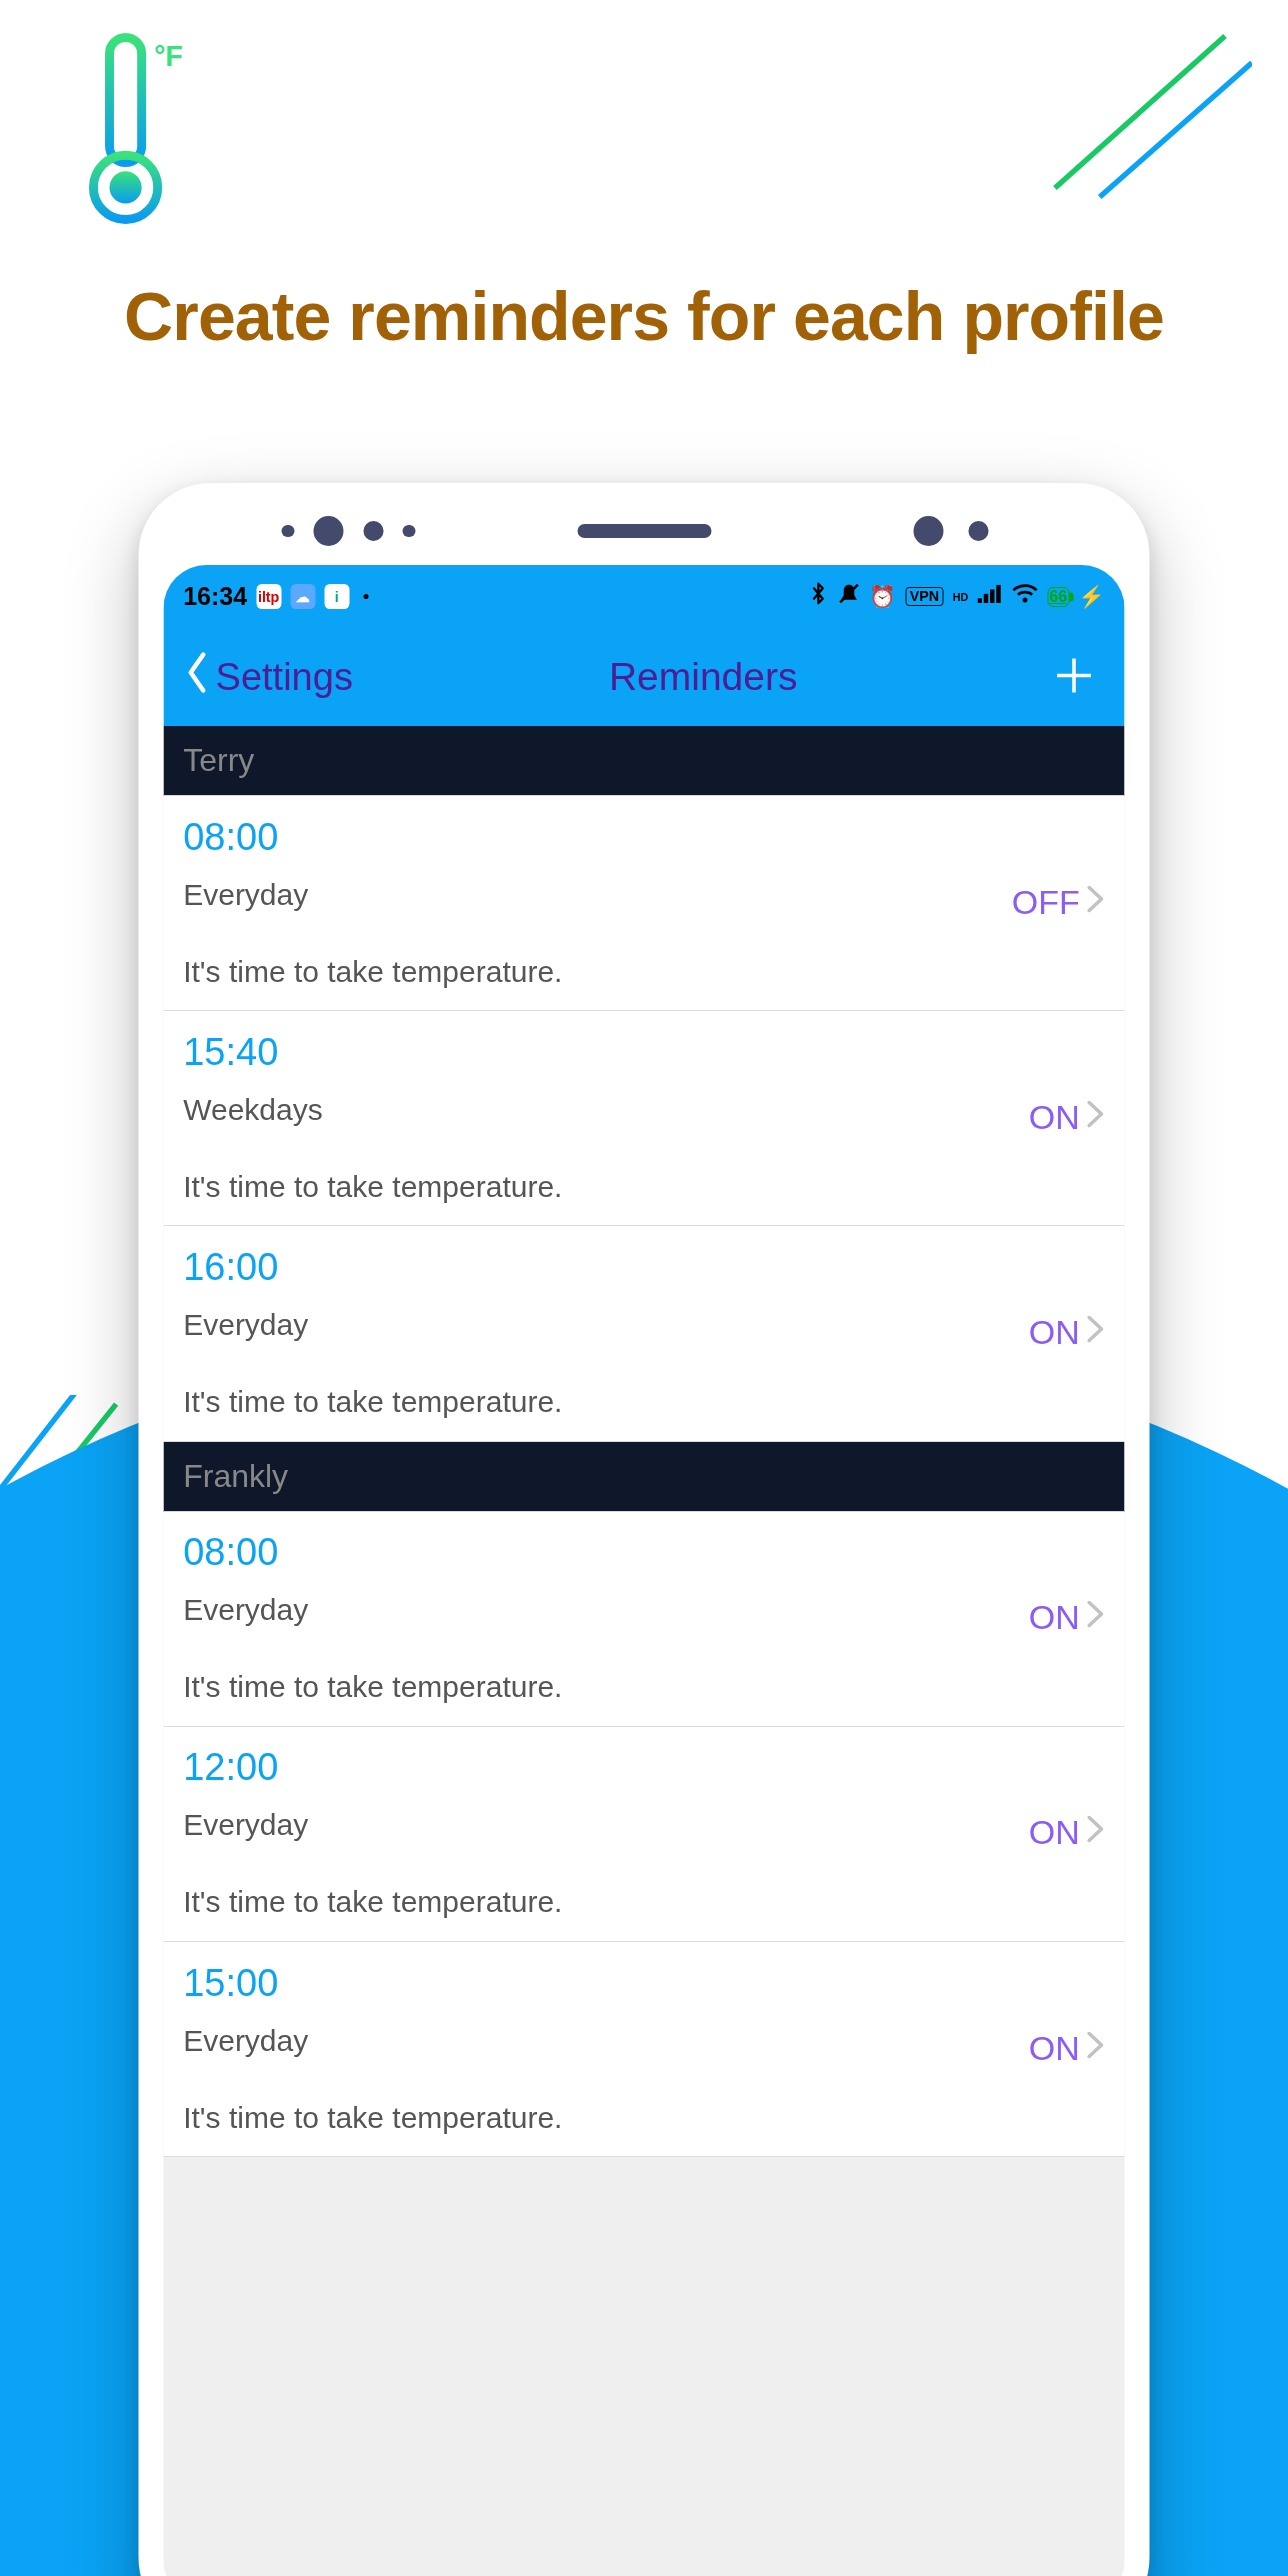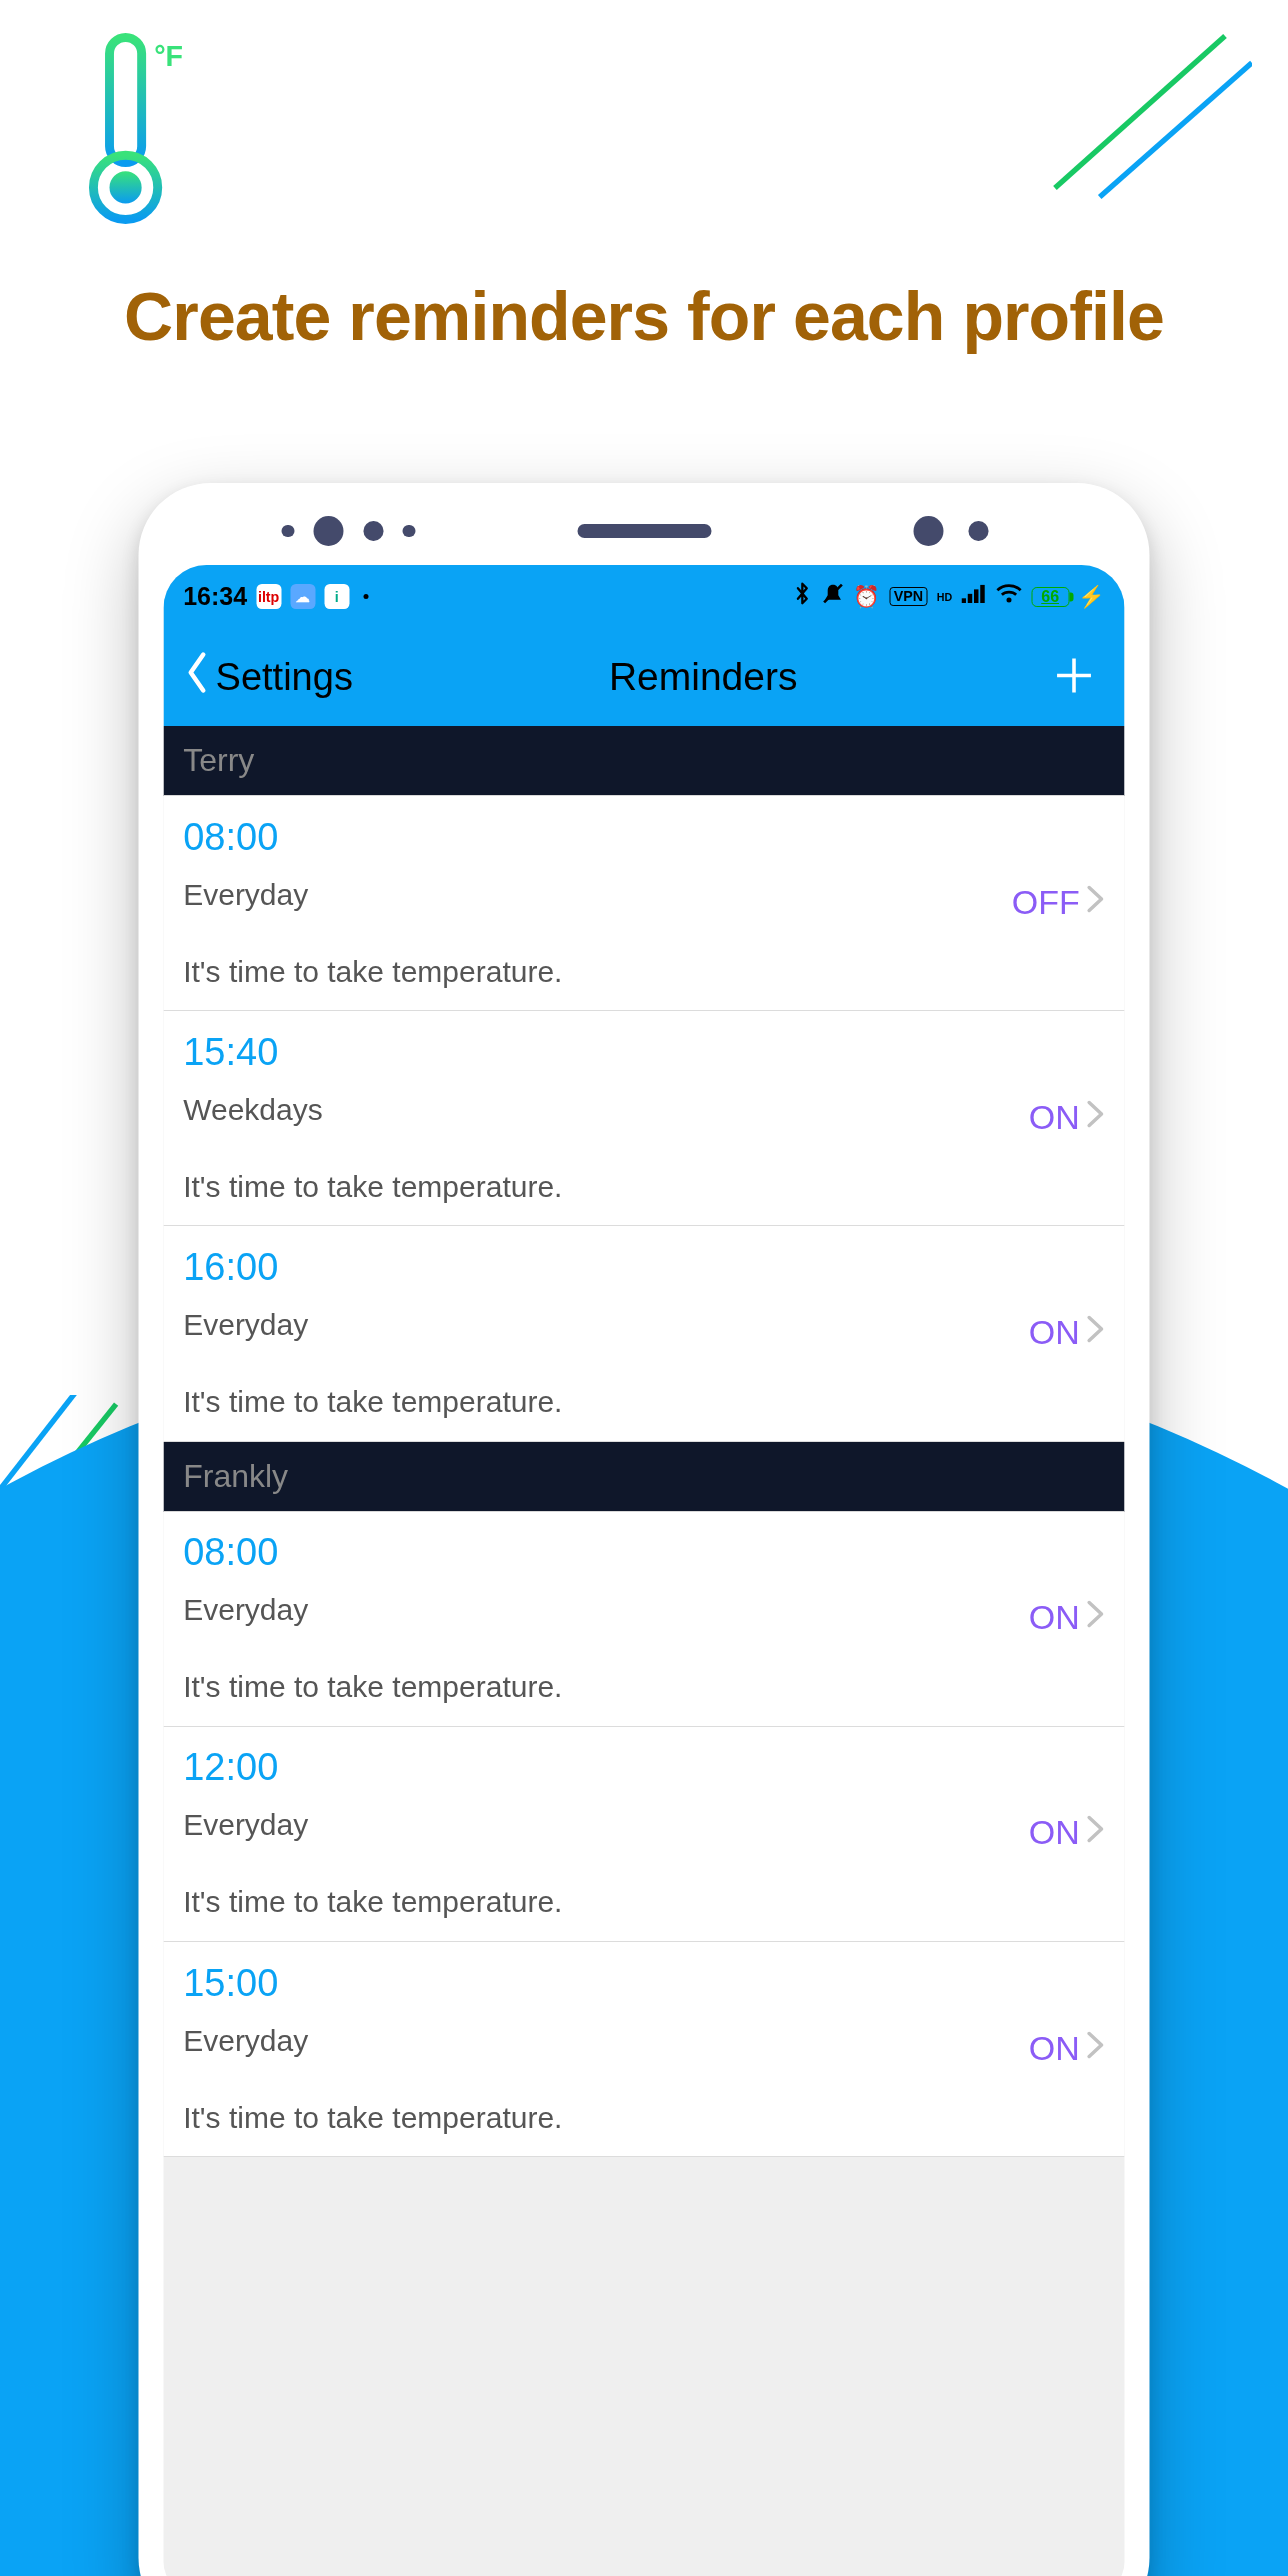--- a/index.html
+++ b/index.html
@@ -36,26 +36,26 @@
 
   
   .statusbar { height: 63px; background:#0aa3f5; display:flex; align-items:center; padding: 0 19.7px; justify-content: space-between; font-size: 23px; color:#000;gap:42px; }
   .statusbar .sb-left { display:flex; align-items:center; gap:9px; }
   .statusbar .sb-time { font-weight:700; font-size:25px; }
   .sb-chip { display:inline-flex; width:25px; height:25px; border-radius:5.4px; background:#fff; align-items:center; justify-content:center; font-size:14.3px; font-weight:700; }
   .sb-chip.red { color:#d00; }
   .sb-dot { width:5.4px; height:5.4px; background:#000; border-radius:50%; margin-left:5.4px; }
   .statusbar .sb-right { display:flex; align-items:center; gap:9px; font-size:21.5px; }
   .sb-vpn { border:1.8px solid #000; border-radius:3.6px; padding:0 3.6px; font-size:14.3px; font-weight:700; line-height:1.15; }
-  .sb-batt { border:1.8px solid #0a0; border-radius:5.4px; padding:0 9px; font-size:16px; font-weight:700; color:#0a0; position:relative;text-decoration:underline; }
+  .sb-batt { border:1.8px solid #0a0; border-radius:5.4px; padding:0 1px; font-size:16px; font-weight:700; color:#0a0; position:relative;text-decoration:underline; }
   .sb-batt::after { content:""; position:absolute; right:-5.4px; top:50%; transform:translateY(-50%); width:3.6px; height:9px; background:#0a0; border-radius:0 2.7px 2.7px 0;}
   .sb-hd { font-size:10.7px; font-weight:700; }
 
   
-  .navbar { height: 98px; background:#0aa3f5; color:#000000; display:flex; align-items:center; justify-content:space-between; padding: 0 30px 0 19.7px; }
+  .navbar { height: 98px; background:#0aa3f5; color:#4c1d95; display:flex; align-items:center; justify-content:space-between; padding: 0 30px 0 19.7px; }
   .nav-back { display:flex; align-items:center; gap:5.4px; font-size:38px; font-weight:400; }
   .nav-back svg { width:27px; height:43px; }
   .nav-title { font-size:39px; font-weight:500; }
   .nav-add svg { width:41px; height:41px; }
 
   
   .list { background:#f7f7f7; }
   .section-header { background:#0f172a; color:#888; font-size:32px; padding: 16px 19.7px 16px 19.7px; border-bottom:0.9px solid #d8d8d8; }
   .row { background:#ffffff; border-bottom:0.9px solid #dcdcdc; padding: 19.7px 19.7px 21.5px 19.7px; display:flex; align-items:center; justify-content:space-between; }
   .row-left { display:flex; flex-direction:column; gap:19px; }

